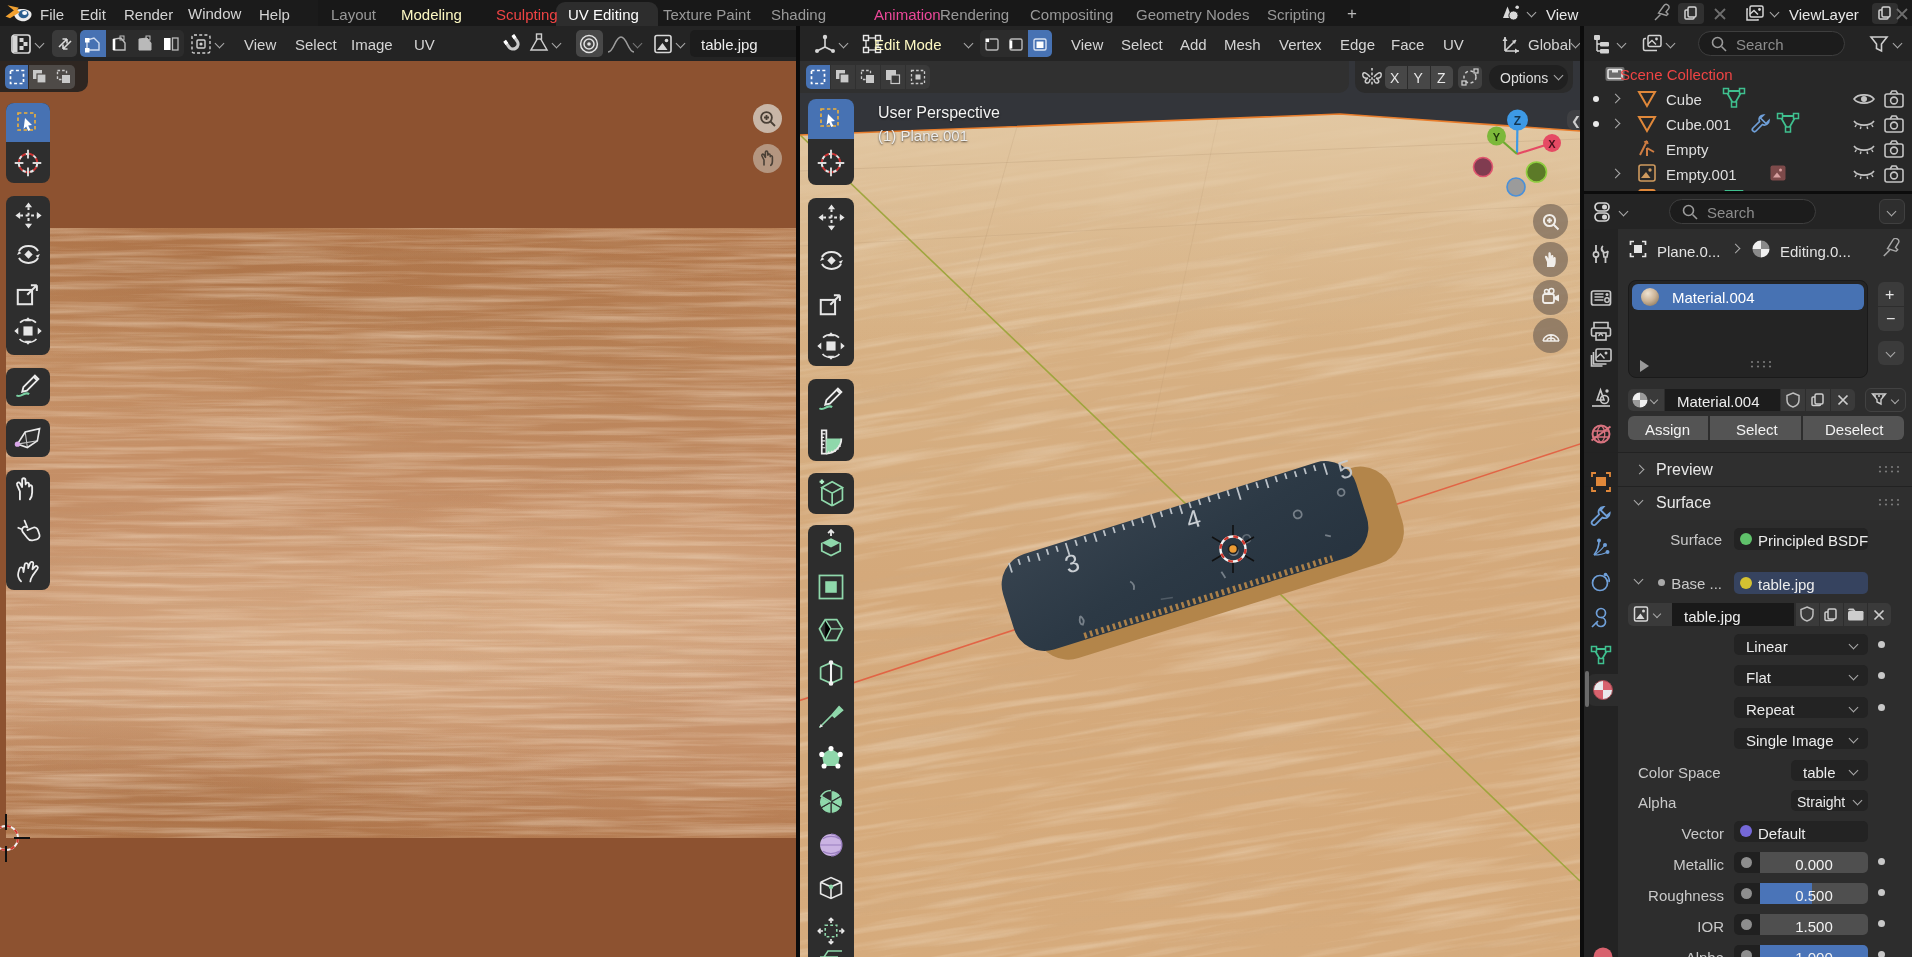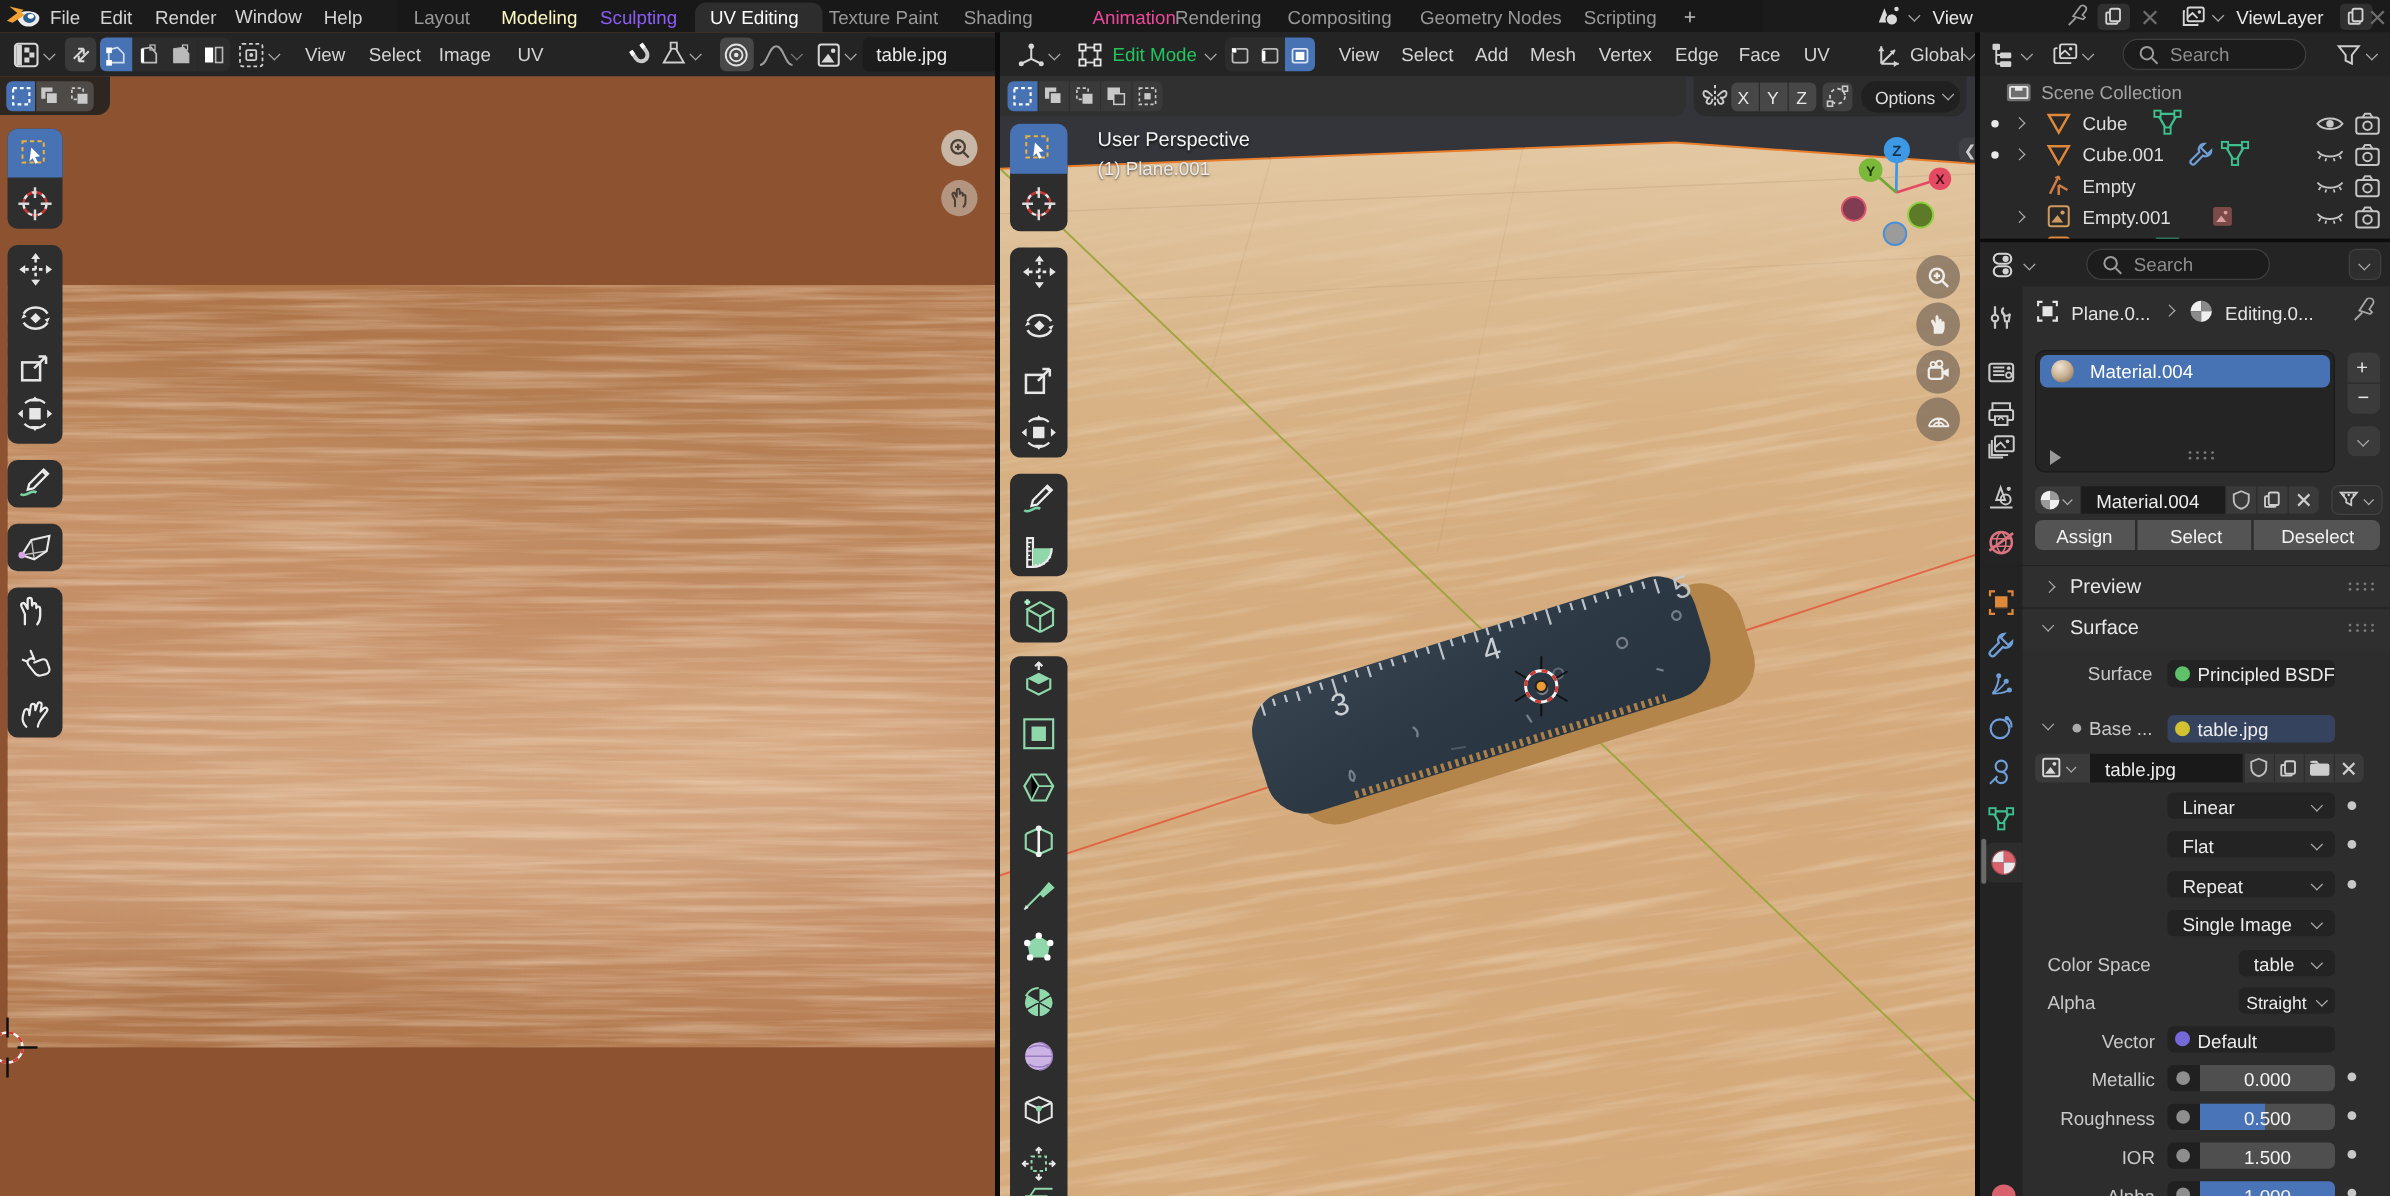--- a/index.html
+++ b/index.html
@@ -24,21 +24,21 @@
   <div class="t" style="left:40px;top:7px">File</div>
   <div class="t" style="left:80px;top:7px">Edit</div>
   <div class="t" style="left:124px;top:7px">Render</div>
   <div class="t" style="left:188px;top:6px">Window</div>
   <div class="t" style="left:259px;top:7px">Help</div>
 
   <div class="abs" style="left:318px;top:0;width:1092px;height:26px;background:#181818"></div>
   <div class="abs" style="left:556px;top:2px;width:102px;height:24px;background:#2d2d2d;border-radius:9px 9px 0 0"></div>
   <div class="t" style="left:331px;top:7px;color:#999">Layout</div>
   <div class="t" style="left:401px;top:7px;color:#fef9c3">Modeling</div>
-  <div class="t" style="left:480px;top:7px;color:#8b5cf6">Sculpting</div>
+  <div class="t" style="left:496px;top:7px;color:#ef4444">Sculpting</div>
   <div class="t" style="left:568px;top:7px;color:#fdfdfd">UV Editing</div>
   <div class="t" style="left:663px;top:7px;color:#999">Texture Paint</div>
   <div class="t" style="left:771px;top:7px;color:#999">Shading</div>
   <div class="t" style="left:874px;top:7px;color:#ec4899">Animation</div>
   <div class="t" style="left:940px;top:7px;color:#999">Rendering</div>
   <div class="t" style="left:1030px;top:7px;color:#999">Compositing</div>
   <div class="t" style="left:1136px;top:7px;color:#999">Geometry Nodes</div>
   <div class="t" style="left:1267px;top:7px;color:#999">Scripting</div>
   <div class="t" style="left:1347px;top:5px;color:#bbb;font-size:17px">+</div>
 
@@ -443,21 +443,21 @@
   </svg>
   <div class="chev" style="left:40px;top:14px"></div>
 
   <svg width="20" height="20" style="left:62px;top:8px" viewBox="0 0 20 20">
     <rect x="4" y="4" width="12" height="12" fill="none" stroke="#cfcfcf" stroke-width="1.5"></rect>
     <rect x="1.5" y="1.5" width="5" height="5" fill="#2c2c2c" stroke="#e8e8e8" stroke-width="1.4"></rect>
     <rect x="13.5" y="1.5" width="5" height="5" fill="#2c2c2c" stroke="#e8e8e8" stroke-width="1.4"></rect>
     <rect x="1.5" y="13.5" width="5" height="5" fill="#2c2c2c" stroke="#e8e8e8" stroke-width="1.4"></rect>
     <rect x="13.5" y="13.5" width="5" height="5" fill="#2c2c2c" stroke="#e8e8e8" stroke-width="1.4"></rect>
   </svg>
-  <div class="t" style="left:90px;top:11px;color:#22c55e">Edit Mode</div>
+  <div class="t" style="left:74px;top:11px;color:#fef9c3">Edit Mode</div>
   <div class="chev" style="left:165px;top:14px"></div>
 
   <div class="abs" style="left:180px;top:4px;width:24px;height:27px;background:#2c2c2c;border-radius:5px 0 0 5px"></div>
   <div class="abs" style="left:204px;top:4px;width:24px;height:27px;background:#2c2c2c"></div>
   <div class="abs" style="left:228px;top:4px;width:24px;height:27px;background:#4772b3;border-radius:0 5px 5px 0"></div>
   <svg width="18" height="18" style="left:183px;top:9px" viewBox="0 0 18 18">
     <path d="M4.5 4 h9 a1.5 1.5 0 0 1 1.5 1.5 v8 a1.5 1.5 0 0 1 -1.5 1.5 h-9 A1.5 1.5 0 0 1 3 13.5 v-8 A1.5 1.5 0 0 1 4.5 4 Z" fill="none" stroke="#b9b9b9" stroke-width="1.4"></path>
     <rect x="1.5" y="2.5" width="5" height="5" fill="#2c2c2c"></rect>
     <rect x="2.5" y="3.5" width="3.6" height="3.6" fill="#fff"></rect>
   </svg>
@@ -680,21 +680,21 @@
   <svg width="22" height="22" style="left:284px;top:7px" viewBox="0 0 22 22">
     <path d="M3 4 H19 L13.5 11 V18 L8.5 15.5 V11 Z" fill="none" stroke="#cecece" stroke-width="1.6"></path>
   </svg>
   <div class="chev" style="left:310px;top:14px"></div>
 
   <svg width="22" height="22" style="left:20px;top:37px" viewBox="0 0 22 22">
     <rect x="1.5" y="4" width="19" height="14" rx="2" fill="#6e6e6e"></rect>
     <rect x="4" y="6.5" width="14" height="9" rx="1" fill="none" stroke="#e8e8e8" stroke-width="1.5"></rect>
     <path d="M8 6.5 h6 v3 h-6 Z" fill="#e8e8e8"></path>
   </svg>
-  <div class="t" style="left:49px;top:41px;color:#a3a3a3">Scene Collection</div>
+  <div class="t" style="left:36px;top:41px;color:#ef4444">Scene Collection</div>
 
   <div class="abs" style="left:9px;top:70px;width:6px;height:6px;border-radius:50%;background:#e9e9e9"></div>
   <div class="chev" style="left:28px;top:69px;transform:rotate(-45deg)"></div>
   <svg width="22" height="22" style="left:52px;top:61px" viewBox="0 0 22 22">
     <path d="M3 5 H19 L11 19 Z" fill="none" stroke="#e0883a" stroke-width="2"></path>
   </svg>
   <div class="t" style="left:82px;top:66px;color:#dedede">Cube</div>
   <svg width="24" height="22" style="left:138px;top:61px" viewBox="0 0 24 22">
     <path d="M4 4 H20 L12 18 Z" fill="none" stroke="#3fc08f" stroke-width="1.8"></path>
     <rect x="1.5" y="1.5" width="5" height="5" fill="#282828" stroke="#3fc08f" stroke-width="1.5"></rect>

